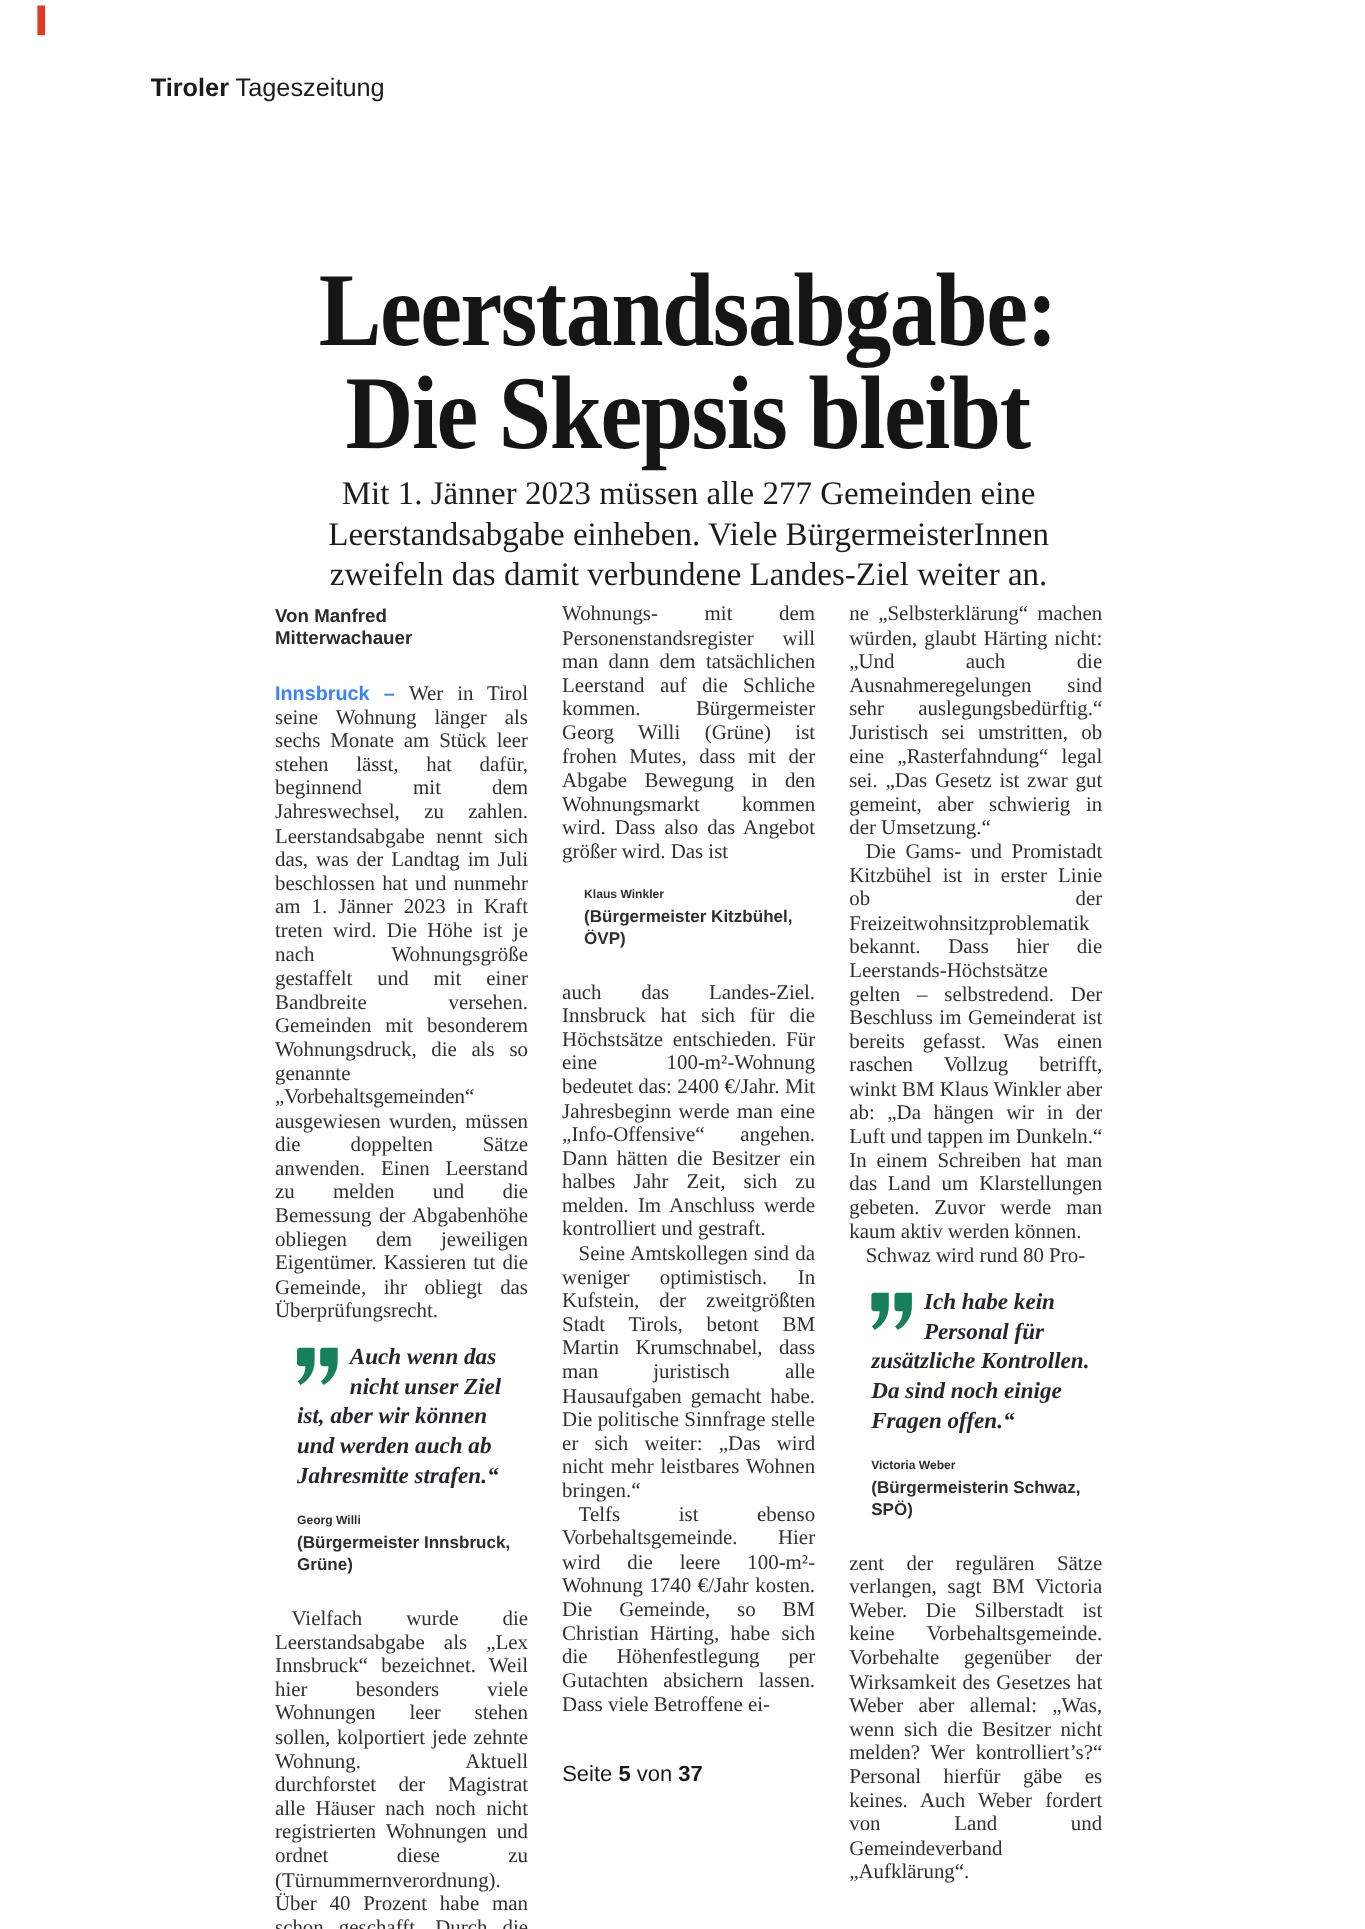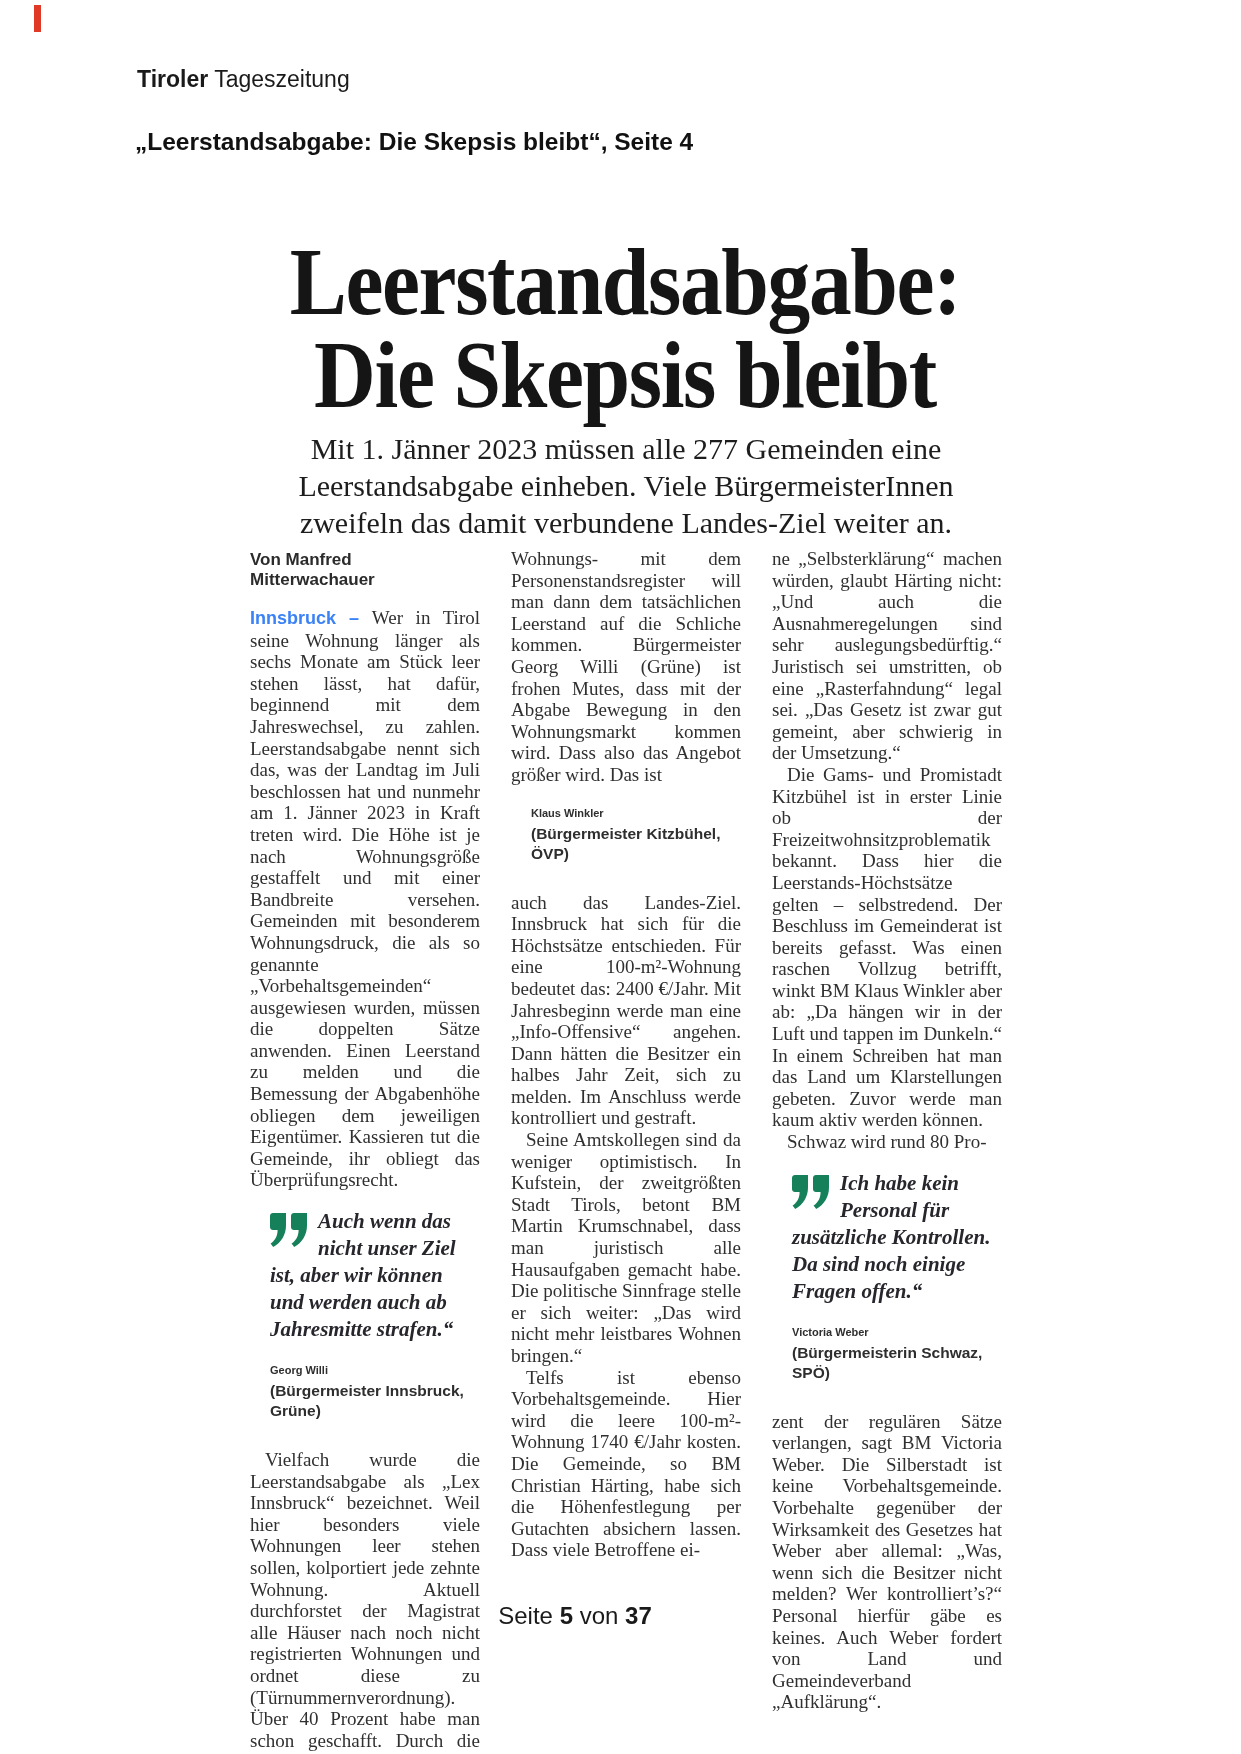--- a/index.html
+++ b/index.html
@@ -13,48 +13,47 @@
            font-weight:700;font-size:24.5px;color:#111;}
   .headline{position:absolute;left:240px;top:236px;width:770px;margin:0;text-align:center;
             font-weight:700;font-size:95px;line-height:93px;color:#151515;
             transform:scaleX(0.9);transform-origin:50% 0;letter-spacing:-1.5px;
             font-family:"Liberation Serif",serif;}
   .subhead{position:absolute;left:250px;top:430px;width:752px;box-sizing:border-box;
            padding:0 36px;font-size:30px;line-height:37px;text-align:center;color:#1d1d1d;}
   .columns{position:absolute;left:250px;top:548px;width:752px;display:flex;gap:31px;}
   .col{width:230px;flex:0 0 230px;}
   .byline{font-family:"Liberation Sans",sans-serif;font-weight:700;font-size:17px;
-          color:#2b2b2b;margin:2px 0 17px 0;}
+          color:#2b2b2b;margin:2px 0 30px 0;}
   .body-p{margin:0;font-size:19px;line-height:21.6px;text-align:justify;color:#303030;
           hyphens:auto;-webkit-hyphens:auto;overflow-wrap:break-word;}
   .indent{text-indent:15px;}
   .lead{font-family:"Liberation Sans",sans-serif;font-weight:700;font-size:18px;color:#3b82f6;}
   .quote{margin:17px 0 0 20px;}
   .qmark{float:left;width:38px;height:34px;margin:5px 10px 0 0;display:flex;gap:4px;}
   .qmark svg{display:block;}
   .qtext{font-weight:700;font-style:italic;font-size:21px;line-height:27px;color:#26262c;
          hyphens:auto;-webkit-hyphens:auto;}
   .attribution{clear:both;margin:16px 0 28px 20px;font-family:"Liberation Sans",sans-serif;
                font-weight:700;color:#2e2e2e;}
   .attr-name{font-size:11px;line-height:22px;}
   .attr-role{font-size:15.5px;line-height:20px;}
   .after-quote{margin-top:2px;}
   .footer{position:absolute;left:0;top:1602px;width:1150px;text-align:center;
-          font-family:"Liberation Sans",sans-serif;font-size:24px;color:#1a1a1a;}
+          font-family:"Liberation Sans",sans-serif;font-size:20px;color:#1a1a1a;}
 </style>
 </head>
 <body>
 
 <div class="page">
 
   <div class="red-mark"></div>
 
   <div class="masthead"><span class="brand-bold">Tiroler</span><span> Tageszeitung</span></div>
 
-  <div class="refline">„Leerstandsabgabe: Die Skepsis bleibt“, Seite 4</div>
 
   <h1 class="headline">
     <div>Leerstandsabgabe:</div>
     <div>Die Skepsis bleibt</div>
   </h1>
 
   <div class="subhead">Mit 1. Jänner 2023 müssen alle 277 Gemeinden eine Leerstandsabgabe einheben. Viele BürgermeisterInnen zweifeln das damit verbundene Landes-Ziel weiter an.</div>
 
   <div class="columns">
 

